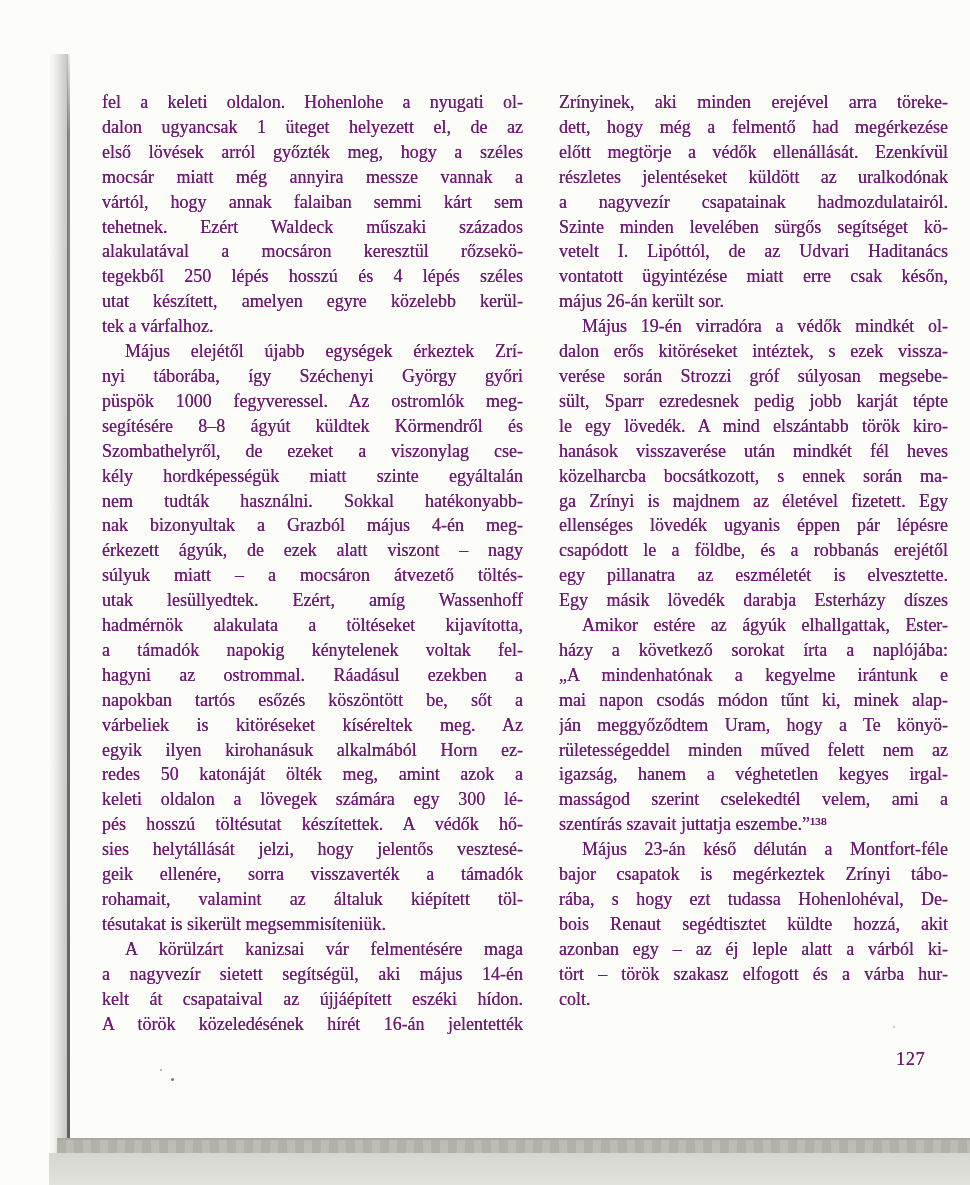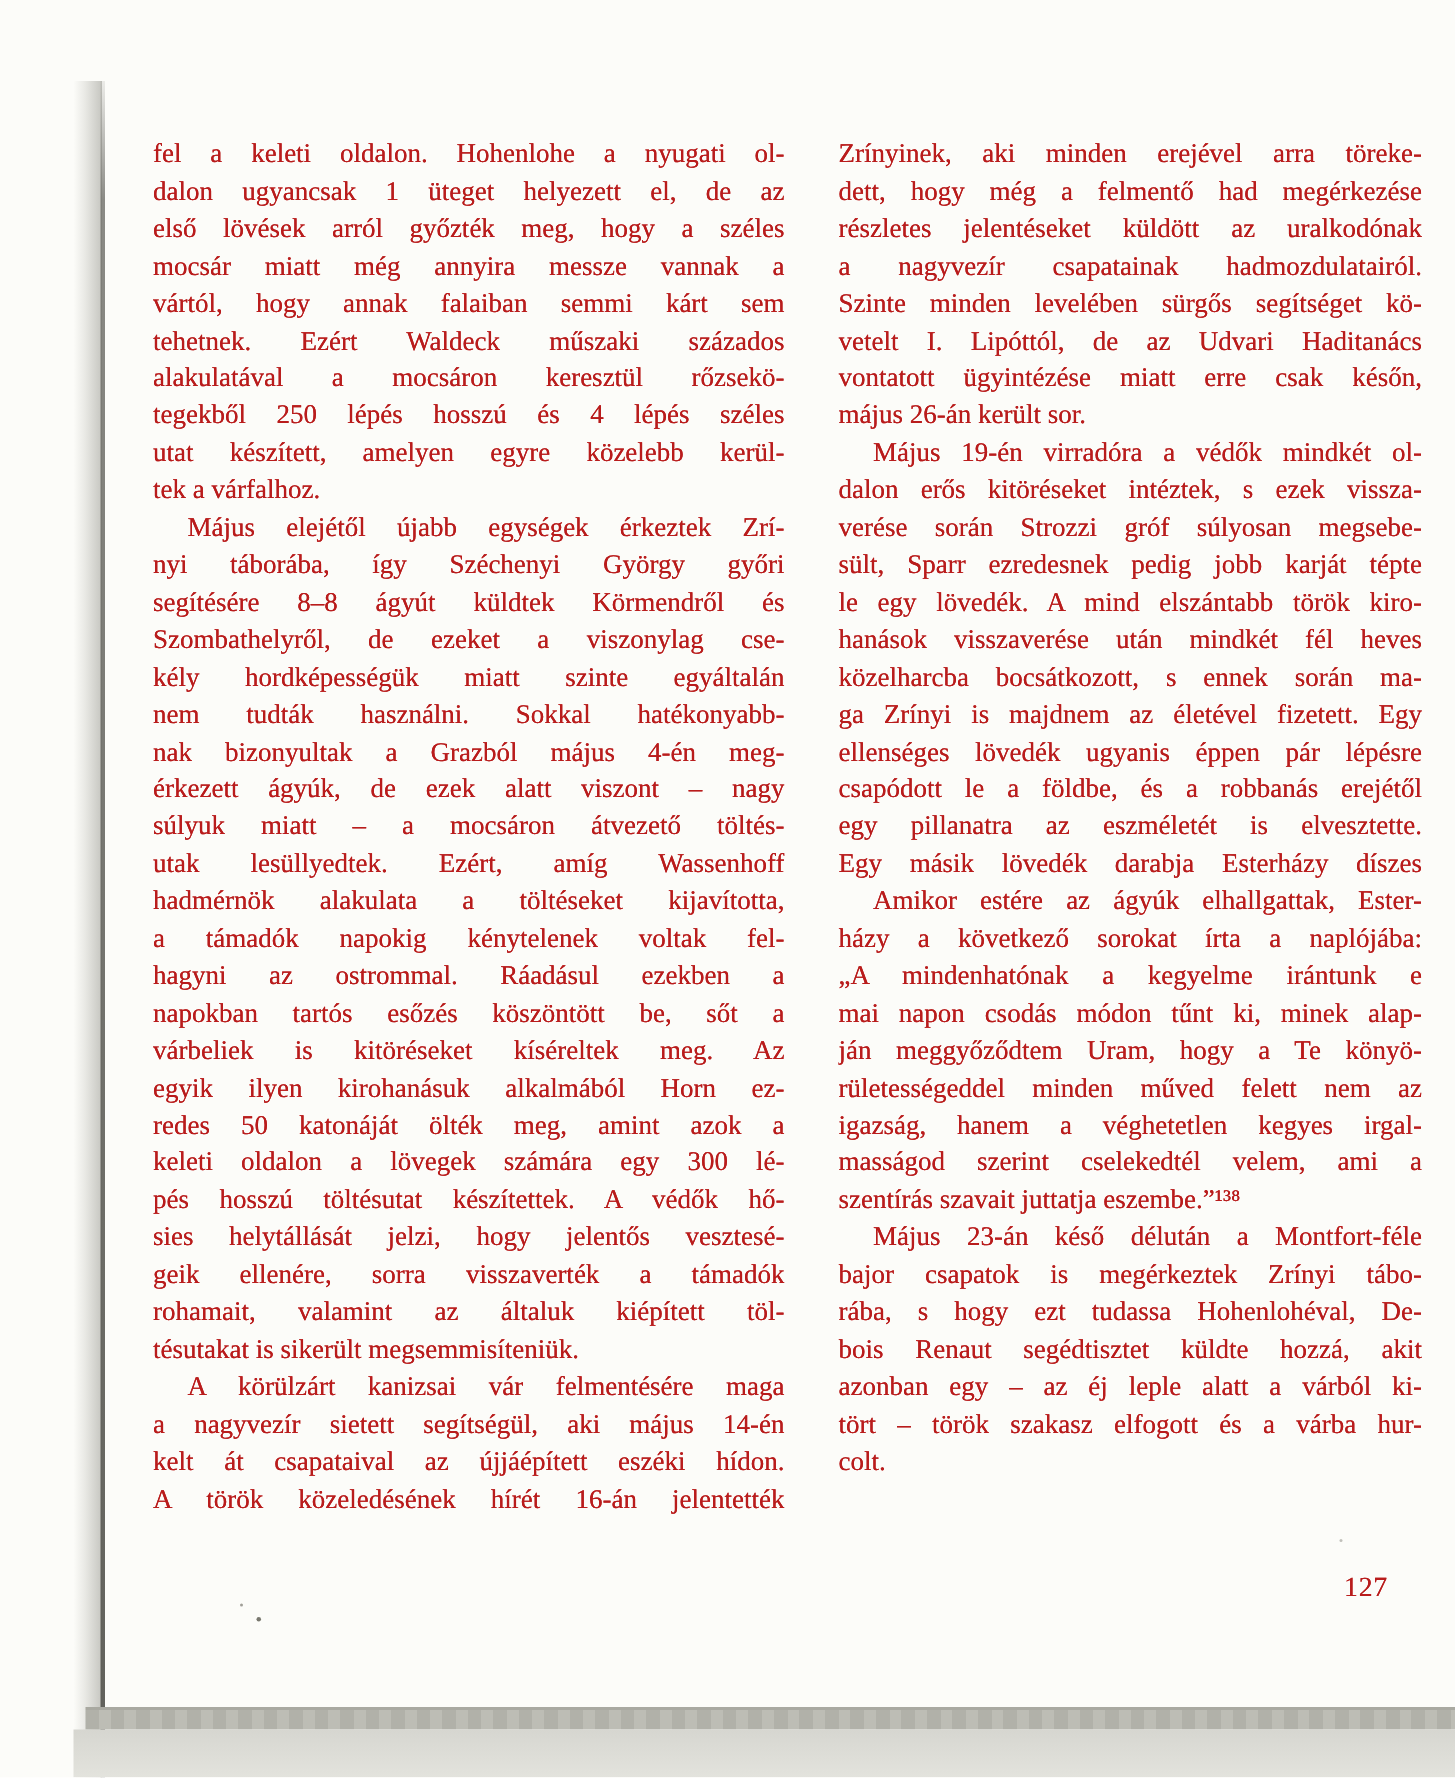--- a/index.html
+++ b/index.html
@@ -3,21 +3,21 @@
 <meta charset="utf-8">
 <style>
   html, body { margin: 0; padding: 0; background: #ffffff; }
   #scan {
     position: relative;
     width: 970px;
     height: 1185px;
     background: #fcfcf9;
     overflow: hidden;
     font-family: "Liberation Serif", "DejaVu Serif", serif;
-    color: #b91c1c;
+    color: #701a75;
   }
   .column {
     position: absolute;
     top: 90px;
     font-size: 18px;
     line-height: 24.92px;
     text-shadow: 0 0 0.35px currentColor;
   }
   #col-left  { left: 102px; width: 421px; }
   #col-right { left: 547px; width: 389px; margin-left: 12px; }
@@ -93,20 +93,21 @@
       <div class="line">első lövések arról győzték meg, hogy a széles</div>
       <div class="line">mocsár miatt még annyira messze vannak a</div>
       <div class="line">vártól, hogy annak falaiban semmi kárt sem</div>
       <div class="line">tehetnek. Ezért Waldeck műszaki százados</div>
       <div class="line">alakulatával a mocsáron keresztül rőzsekö-</div>
       <div class="line">tegekből 250 lépés hosszú és 4 lépés széles</div>
       <div class="line">utat készített, amelyen egyre közelebb kerül-</div>
       <div class="line last">tek a várfalhoz.</div>
       <div class="line indent">Május elejétől újabb egységek érkeztek Zrí-</div>
       <div class="line">nyi táborába, így Széchenyi György győri</div>
+      <div class="line">püspök 1000 fegyveressel. Az ostromlók meg-</div>
       <div class="line">segítésére 8–8 ágyút küldtek Körmendről és</div>
       <div class="line">Szombathelyről, de ezeket a viszonylag cse-</div>
       <div class="line">kély hordképességük miatt szinte egyáltalán</div>
       <div class="line">nem tudták használni. Sokkal hatékonyabb-</div>
       <div class="line">nak bizonyultak a Grazból május 4-én meg-</div>
       <div class="line">érkezett ágyúk, de ezek alatt viszont – nagy</div>
       <div class="line">súlyuk miatt – a mocsáron átvezető töltés-</div>
       <div class="line">utak lesüllyedtek. Ezért, amíg Wassenhoff</div>
       <div class="line">hadmérnök alakulata a töltéseket kijavította,</div>
       <div class="line">a támadók napokig kénytelenek voltak fel-</div>
@@ -124,20 +125,21 @@
       <div class="line indent">A körülzárt kanizsai vár felmentésére maga</div>
       <div class="line">a nagyvezír sietett segítségül, aki május 14-én</div>
       <div class="line">kelt át csapataival az újjáépített eszéki hídon.</div>
       <div class="line">A török közeledésének hírét 16-án jelentették</div>
     </div>
 
   <div id="col-right" class="column">
 
   <div class="line">Zrínyinek, aki minden erejével arra töreke-</div>
       <div class="line">dett, hogy még a felmentő had megérkezése</div>
+      <div class="line">előtt megtörje a védők ellenállását. Ezenkívül</div>
       <div class="line">részletes jelentéseket küldött az uralkodónak</div>
       <div class="line">a nagyvezír csapatainak hadmozdulatairól.</div>
       <div class="line">Szinte minden levelében sürgős segítséget kö-</div>
       <div class="line">vetelt I. Lipóttól, de az Udvari Haditanács</div>
       <div class="line">vontatott ügyintézése miatt erre csak későn,</div>
       <div class="line last">május 26-án került sor.</div>
       <div class="line indent">Május 19-én virradóra a védők mindkét ol-</div>
       <div class="line">dalon erős kitöréseket intéztek, s ezek vissza-</div>
       <div class="line">verése során Strozzi gróf súlyosan megsebe-</div>
       <div class="line">sült, Sparr ezredesnek pedig jobb karját tépte</div>

